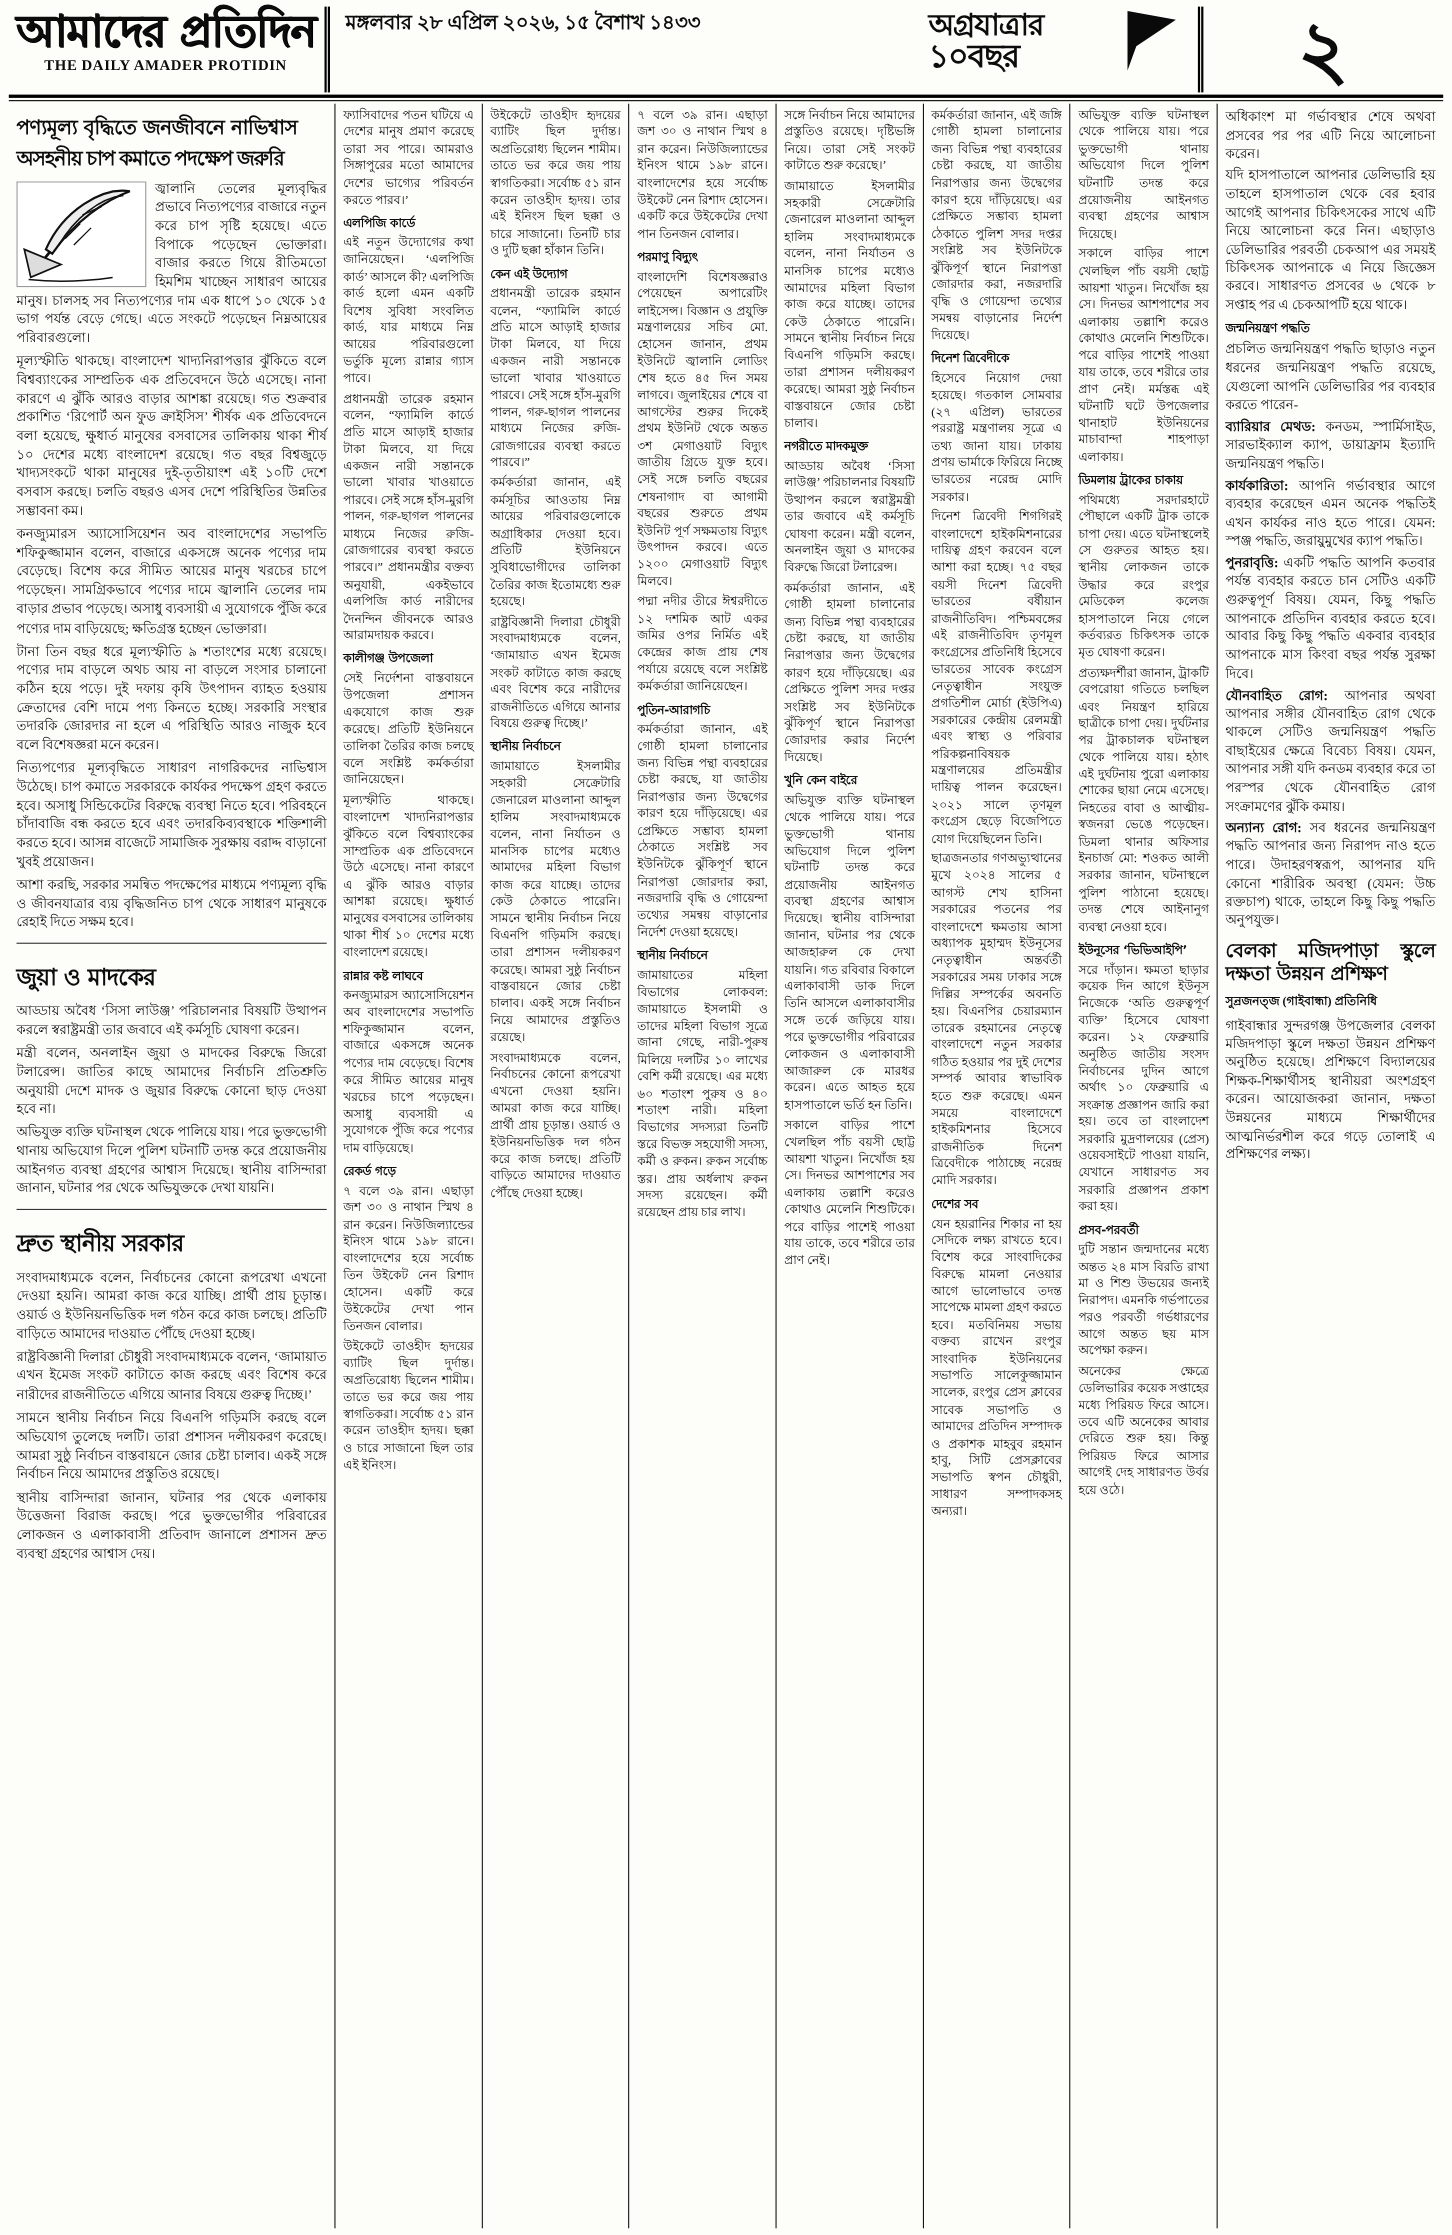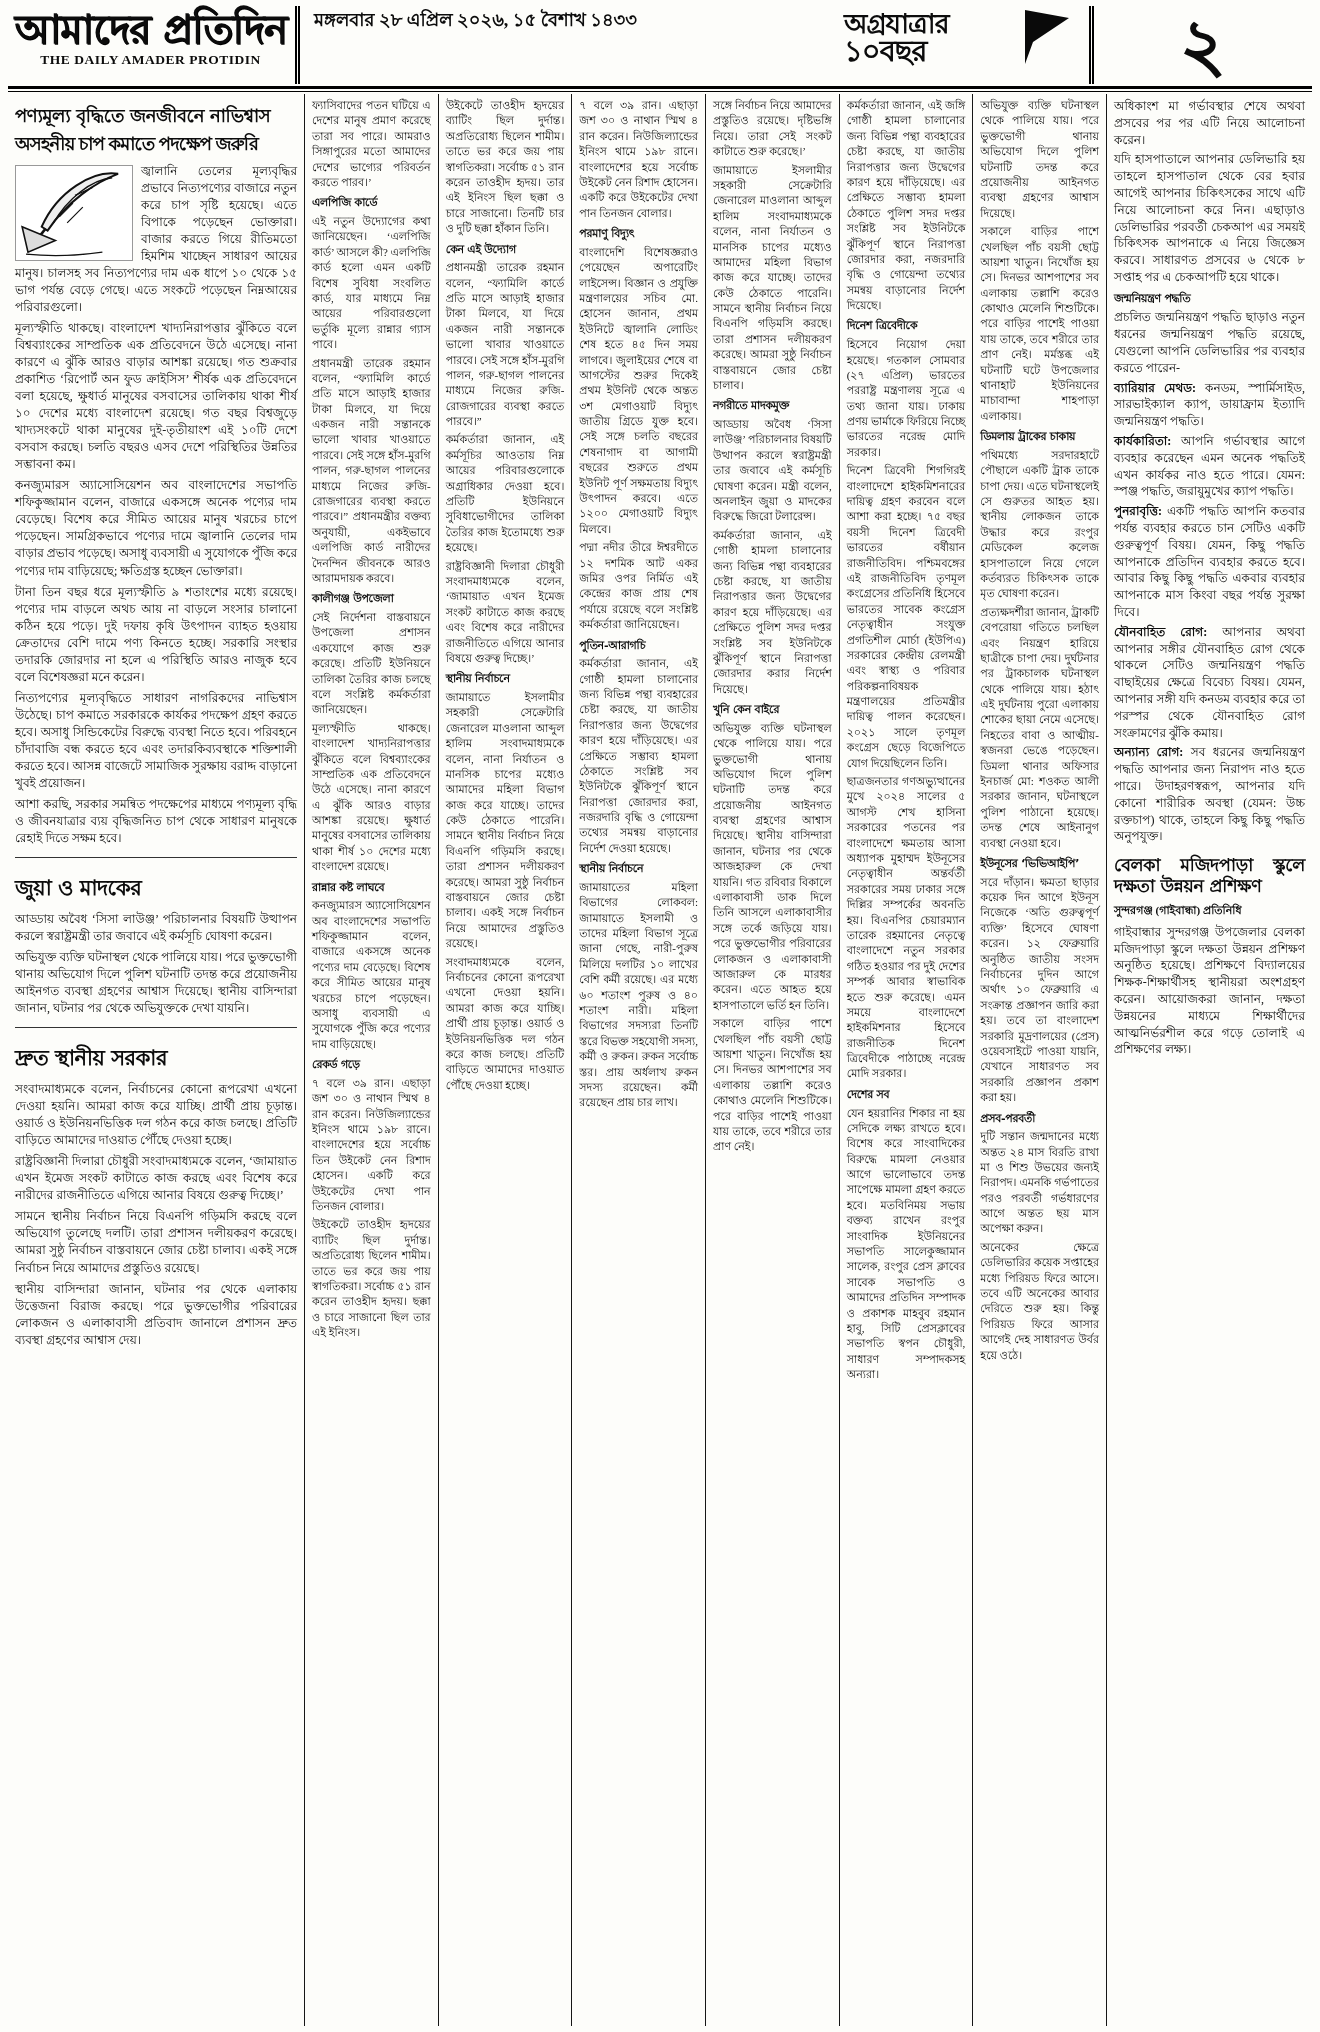--- a/index.html
+++ b/index.html
@@ -103,20 +103,21 @@
           <p class="body">মূল্যস্ফীতি থাকছে। বাংলাদেশ খাদ্যনিরাপত্তার ঝুঁকিতে বলে বিশ্বব্যাংকের সাম্প্রতিক এক প্রতিবেদনে উঠে এসেছে। নানা কারণে এ ঝুঁকি আরও বাড়ার আশঙ্কা রয়েছে। গত শুক্রবার প্রকাশিত ‘রিপোর্ট অন ফুড ক্রাইসিস’ শীর্ষক এক প্রতিবেদনে বলা হয়েছে, ক্ষুধার্ত মানুষের বসবাসের তালিকায় থাকা শীর্ষ ১০ দেশের মধ্যে বাংলাদেশ রয়েছে। গত বছর বিশ্বজুড়ে খাদ্যসংকটে থাকা মানুষের দুই-তৃতীয়াংশ এই ১০টি দেশে বসবাস করছে। চলতি বছরও এসব দেশে পরিস্থিতির উন্নতির সম্ভাবনা কম।</p>
           <p class="body">কনজ্যুমারস অ্যাসোসিয়েশন অব বাংলাদেশের সভাপতি শফিকুজ্জামান বলেন, বাজারে একসঙ্গে অনেক পণ্যের দাম বেড়েছে। বিশেষ করে সীমিত আয়ের মানুষ খরচের চাপে পড়েছেন। সামগ্রিকভাবে পণ্যের দামে জ্বালানি তেলের দাম বাড়ার প্রভাব পড়েছে। অসাধু ব্যবসায়ী এ সুযোগকে পুঁজি করে পণ্যের দাম বাড়িয়েছে; ক্ষতিগ্রস্ত হচ্ছেন ভোক্তারা।</p>
           <p class="body">টানা তিন বছর ধরে মূল্যস্ফীতি ৯ শতাংশের মধ্যে রয়েছে। পণ্যের দাম বাড়লে অথচ আয় না বাড়লে সংসার চালানো কঠিন হয়ে পড়ে। দুই দফায় কৃষি উৎপাদন ব্যাহত হওয়ায় ক্রেতাদের বেশি দামে পণ্য কিনতে হচ্ছে। সরকারি সংস্থার তদারকি জোরদার না হলে এ পরিস্থিতি আরও নাজুক হবে বলে বিশেষজ্ঞরা মনে করেন।</p>
           <p class="body">নিত্যপণ্যের মূল্যবৃদ্ধিতে সাধারণ নাগরিকদের নাভিশ্বাস উঠেছে। চাপ কমাতে সরকারকে কার্যকর পদক্ষেপ গ্রহণ করতে হবে। অসাধু সিন্ডিকেটের বিরুদ্ধে ব্যবস্থা নিতে হবে। পরিবহনে চাঁদাবাজি বন্ধ করতে হবে এবং তদারকিব্যবস্থাকে শক্তিশালী করতে হবে। আসন্ন বাজেটে সামাজিক সুরক্ষায় বরাদ্দ বাড়ানো খুবই প্রয়োজন।</p>
           <p class="body">আশা করছি, সরকার সমন্বিত পদক্ষেপের মাধ্যমে পণ্যমূল্য বৃদ্ধি ও জীবনযাত্রার ব্যয় বৃদ্ধিজনিত চাপ থেকে সাধারণ মানুষকে রেহাই দিতে সক্ষম হবে।</p>
         </div>
       <div id="editorial-articles">
           <div class="ed-sep"></div>
           <div class="ed-art-head">জুয়া ও মাদকের</div>
           <p class="body">আড্ডায় অবৈধ ‘সিসা লাউঞ্জ’ পরিচালনার বিষয়টি উত্থাপন করলে স্বরাষ্ট্রমন্ত্রী তার জবাবে এই কর্মসূচি ঘোষণা করেন।</p>
+          <p class="body">মন্ত্রী বলেন, অনলাইন জুয়া ও মাদকের বিরুদ্ধে জিরো টলারেন্স। জাতির কাছে আমাদের নির্বাচনি প্রতিশ্রুতি অনুযায়ী দেশে মাদক ও জুয়ার বিরুদ্ধে কোনো ছাড় দেওয়া হবে না।</p>
           <p class="body">অভিযুক্ত ব্যক্তি ঘটনাস্থল থেকে পালিয়ে যায়। পরে ভুক্তভোগী থানায় অভিযোগ দিলে পুলিশ ঘটনাটি তদন্ত করে প্রয়োজনীয় আইনগত ব্যবস্থা গ্রহণের আশ্বাস দিয়েছে। স্থানীয় বাসিন্দারা জানান, ঘটনার পর থেকে অভিযুক্তকে দেখা যায়নি।</p>
           <div class="ed-sep"></div>
           <div class="ed-art-head">দ্রুত স্থানীয় সরকার</div>
           <p class="body">সংবাদমাধ্যমকে বলেন, নির্বাচনের কোনো রূপরেখা এখনো দেওয়া হয়নি। আমরা কাজ করে যাচ্ছি। প্রার্থী প্রায় চূড়ান্ত। ওয়ার্ড ও ইউনিয়নভিত্তিক দল গঠন করে কাজ চলছে। প্রতিটি বাড়িতে আমাদের দাওয়াত পৌঁছে দেওয়া হচ্ছে।</p>
           <p class="body">রাষ্ট্রবিজ্ঞানী দিলারা চৌধুরী সংবাদমাধ্যমকে বলেন, ‘জামায়াত এখন ইমেজ সংকট কাটাতে কাজ করছে এবং বিশেষ করে নারীদের রাজনীতিতে এগিয়ে আনার বিষয়ে গুরুত্ব দিচ্ছে।’</p>
           <p class="body">সামনে স্থানীয় নির্বাচন নিয়ে বিএনপি গড়িমসি করছে বলে অভিযোগ তুলেছে দলটি। তারা প্রশাসন দলীয়করণ করেছে। আমরা সুষ্ঠু নির্বাচন বাস্তবায়নে জোর চেষ্টা চালাব। একই সঙ্গে নির্বাচন নিয়ে আমাদের প্রস্তুতিও রয়েছে।</p>
           <p class="body">স্থানীয় বাসিন্দারা জানান, ঘটনার পর থেকে এলাকায় উত্তেজনা বিরাজ করছে। পরে ভুক্তভোগীর পরিবারের লোকজন ও এলাকাবাসী প্রতিবাদ জানালে প্রশাসন দ্রুত ব্যবস্থা গ্রহণের আশ্বাস দেয়।</p>
         </div>
     </div>
 
@@ -190,17 +191,17 @@
         <p class="body">অধিকাংশ মা গর্ভাবস্থার শেষে অথবা প্রসবের পর পর এটি নিয়ে আলোচনা করেন।</p>
         <p class="body">যদি হাসপাতালে আপনার ডেলিভারি হয় তাহলে হাসপাতাল থেকে বের হবার আগেই আপনার চিকিৎসকের সাথে এটি নিয়ে আলোচনা করে নিন। এছাড়াও ডেলিভারির পরবর্তী চেকআপ এর সময়ই চিকিৎসক আপনাকে এ নিয়ে জিজ্ঞেস করবে। সাধারণত প্রসবের ৬ থেকে ৮ সপ্তাহ পর এ চেকআপটি হয়ে থাকে।</p>
         <div class="subhead">জন্মনিয়ন্ত্রণ পদ্ধতি</div>
         <p class="body">প্রচলিত জন্মনিয়ন্ত্রণ পদ্ধতি ছাড়াও নতুন ধরনের জন্মনিয়ন্ত্রণ পদ্ধতি রয়েছে, যেগুলো আপনি ডেলিভারির পর ব্যবহার করতে পারেন-</p>
         <p class="body"><b>ব্যারিয়ার মেথড: </b>কনডম, স্পার্মিসাইড, সারভাইক্যাল ক্যাপ, ডায়াফ্রাম ইত্যাদি জন্মনিয়ন্ত্রণ পদ্ধতি।</p>
         <p class="body"><b>কার্যকারিতা: </b>আপনি গর্ভাবস্থার আগে ব্যবহার করেছেন এমন অনেক পদ্ধতিই এখন কার্যকর নাও হতে পারে। যেমন: স্পঞ্জ পদ্ধতি, জরায়ুমুখের ক্যাপ পদ্ধতি।</p>
         <p class="body"><b>পুনরাবৃত্তি: </b>একটি পদ্ধতি আপনি কতবার পর্যন্ত ব্যবহার করতে চান সেটিও একটি গুরুত্বপূর্ণ বিষয়। যেমন, কিছু পদ্ধতি আপনাকে প্রতিদিন ব্যবহার করতে হবে। আবার কিছু কিছু পদ্ধতি একবার ব্যবহার আপনাকে মাস কিংবা বছর পর্যন্ত সুরক্ষা দিবে।</p>
         <p class="body"><b>যৌনবাহিত রোগ: </b>আপনার অথবা আপনার সঙ্গীর যৌনবাহিত রোগ থেকে থাকলে সেটিও জন্মনিয়ন্ত্রণ পদ্ধতি বাছাইয়ের ক্ষেত্রে বিবেচ্য বিষয়। যেমন, আপনার সঙ্গী যদি কনডম ব্যবহার করে তা পরস্পর থেকে যৌনবাহিত রোগ সংক্রামণের ঝুঁকি কমায়।</p>
         <p class="body"><b>অন্যান্য রোগ: </b>সব ধরনের জন্মনিয়ন্ত্রণ পদ্ধতি আপনার জন্য নিরাপদ নাও হতে পারে। উদাহরণস্বরূপ, আপনার যদি কোনো শারীরিক অবস্থা (যেমন: উচ্চ রক্তচাপ) থাকে, তাহলে কিছু কিছু পদ্ধতি অনুপযুক্ত।</p>
         <div class="bighead">বেলকা মজিদপাড়া স্কুলে দক্ষতা উন্নয়ন প্রশিক্ষণ</div>
-        <div class="byline">সুন্দরগঞ্জ (গাইবান্ধা) প্রতিনিধি</div>
+        <div class="byline">সুন্রজনত্জ (গাইবান্ধা) প্রতিনিধি</div>
         <p class="body">গাইবান্ধার সুন্দরগঞ্জ উপজেলার বেলকা মজিদপাড়া স্কুলে দক্ষতা উন্নয়ন প্রশিক্ষণ অনুষ্ঠিত হয়েছে। প্রশিক্ষণে বিদ্যালয়ের শিক্ষক-শিক্ষার্থীসহ স্থানীয়রা অংশগ্রহণ করেন। আয়োজকরা জানান, দক্ষতা উন্নয়নের মাধ্যমে শিক্ষার্থীদের আত্মনির্ভরশীল করে গড়ে তোলাই এ প্রশিক্ষণের লক্ষ্য।</p>
       </div>
   </div>
 </div>
 
 </body></html>

